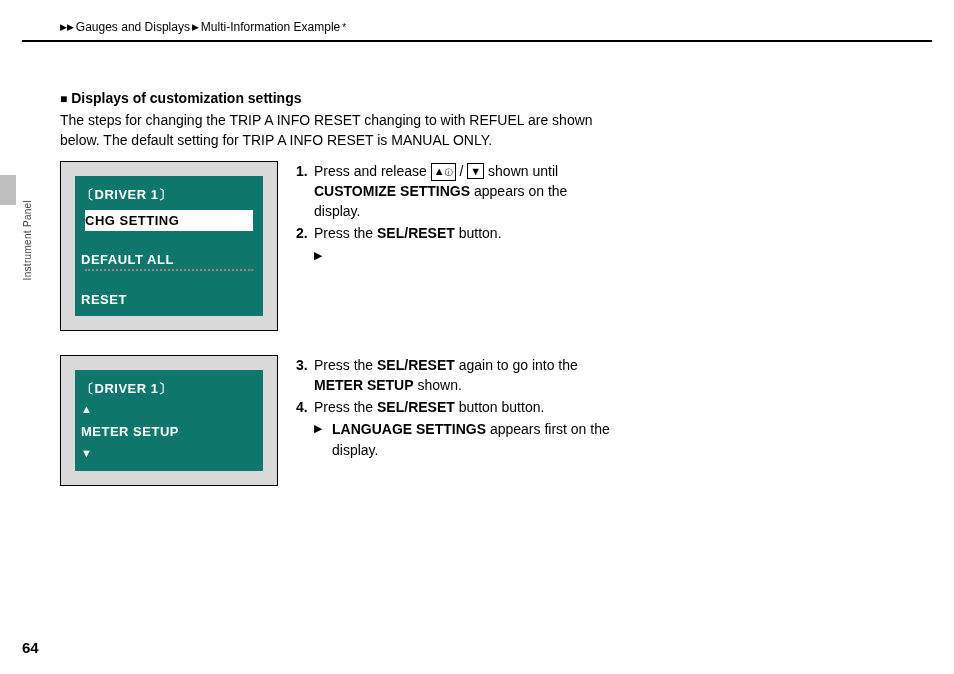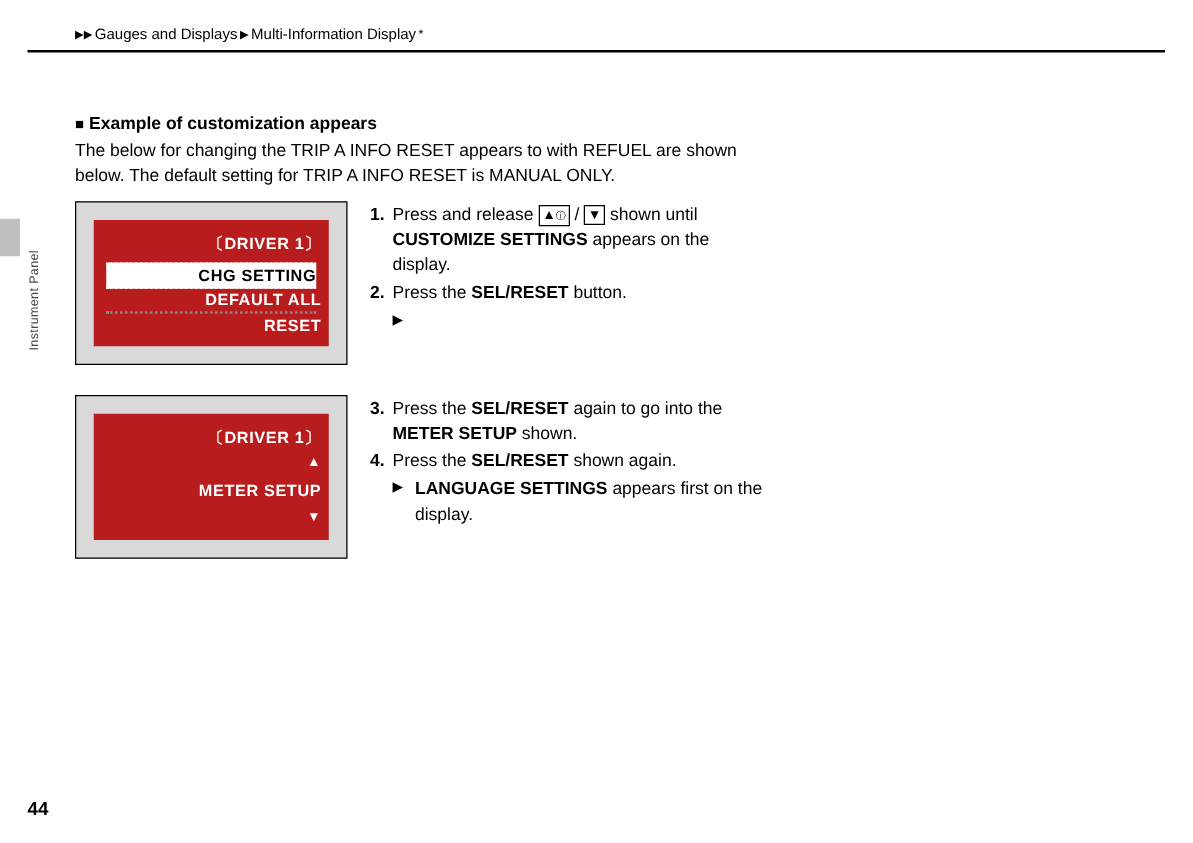--- a/index.html
+++ b/index.html
@@ -25,23 +25,23 @@
   .sect-title { font-size: 14px; font-weight: 700; }
   .sect-title .sq { font-size: 12px; margin-right: 4px; }
   .intro { font-size: 14px; line-height: 1.45; margin-top: 4px; max-width: 560px; }
   .intro b { font-weight: 400; }
 
   .row { display: flex; gap: 18px; margin-top: 10px; }
   .col-screens { width: 218px; }
   .col-steps { flex: 1; max-width: 320px; }
 
   .screen-frame { width: 218px; border: 1px solid #000; padding: 14px; background: #d9d9d9; margin-bottom: 14px; }
-  .lcd { background: #b91c1c; color: #fff; font-family: "Arial Black", Arial, sans-serif; font-weight: 900; text-align: right; padding: 10px 6px 8px; letter-spacing: 0.5px; }
+  .lcd { background: #0f766e; color: #fff; font-family: "Arial Black", Arial, sans-serif; font-weight: 900; text-align: left; padding: 10px 6px 8px; letter-spacing: 0.5px; }
   .lcd .hdr-line { font-size: 13px; margin-bottom: 6px; }
-  .lcd .item { font-size: 13px; padding: 1px 0; }
+  .lcd .item { font-size: 13px; padding: 1px 0; margin-top: 20px; }
   .lcd .item.sel { background: #fff; color: #000; border-top: 2px dotted #fff; border-bottom: 2px dotted #fff; margin: 0 4px; }
   .lcd-sep { border-top: 2px dotted #888; margin: 1px 4px; }
   .lcd .arrow { font-size: 11px; line-height: 1; margin: 4px 0; }
   .lcd-b .item { margin-top: 8px; margin-bottom: 8px; font-size: 13px; }
 
   ol.steps { list-style: none; font-size: 14px; line-height: 1.45; }
   ol.steps > li { display: flex; margin-bottom: 2px; }
   ol.steps > li .n { font-weight: 700; width: 18px; flex-shrink: 0; }
   ol.steps > li .t { flex: 1; }
   .sub { display: flex; margin-top: 2px; }
@@ -55,37 +55,37 @@
 </head>
 <body>
 
 <div class="page">
 
   <div class="hdr">
     <div class="crumb">
       <span class="tri">▶▶</span>
       <span>Gauges and Displays</span>
       <span class="tri">▶</span>
-      <span>Multi-Information Display</span>
+      <span>Multi-Information Example</span>
       <span class="star">*</span>
     </div>
   </div>
   <div class="hr"></div>
 
   <div class="sidetab-block"></div>
   <div class="sidetab">Instrument Panel</div>
 
-  <div class="pagenum">44</div>
+  <div class="pagenum">64</div>
 
   <div class="content">
     <div class="sect-title">
-      <span class="sq">■</span><span>Example of customization appears</span>
+      <span class="sq">■</span><span>Displays of customization settings</span>
     </div>
     <p class="intro">
-      <span>The below for changing the </span><b>TRIP A INFO RESET</b><span> appears to </span><b>with REFUEL</b><span> are shown below. The default setting for </span><b>TRIP A INFO RESET</b><span> is </span><b>MANUAL ONLY</b><span>.</span>
+      <span>The steps for changing the </span><b>TRIP A INFO RESET</b><span> changing to </span><b>with REFUEL</b><span> are shown below. The default setting for </span><b>TRIP A INFO RESET</b><span> is </span><b>MANUAL ONLY</b><span>.</span>
     </p>
 
     <div class="row">
       <div class="col-screens">
         <div class="screen-frame">
           <div class="lcd">
             <div class="hdr-line">〔DRIVER 1〕</div>
             <div class="item sel">CHG SETTING</div>
             <div class="item">DEFAULT ALL</div>
             <div class="lcd-sep"></div>
@@ -124,21 +124,21 @@
         </div>
       </div>
       <div class="col-steps">
         <ol class="steps">
           <li>
             <span class="n">3.</span>
             <span class="t"><span>Press the </span><b>SEL/RESET</b><span> again to go into the </span><b>METER SETUP</b><span> shown.</span></span>
           </li>
           <li>
             <span class="n">4.</span>
-            <span class="t"><span>Press the </span><b>SEL/RESET</b><span> shown again.</span></span>
+            <span class="t"><span>Press the </span><b>SEL/RESET</b><span> button button.</span></span>
           </li>
         </ol>
         <div class="sub">
           <span class="tri2">▶</span>
           <span class="st"><b>LANGUAGE SETTINGS</b><span> appears first on the display.</span></span>
         </div>
       </div>
     </div>
 
   </div>

